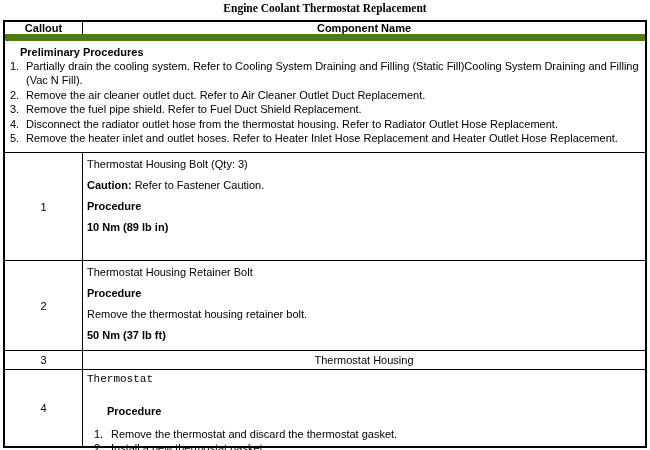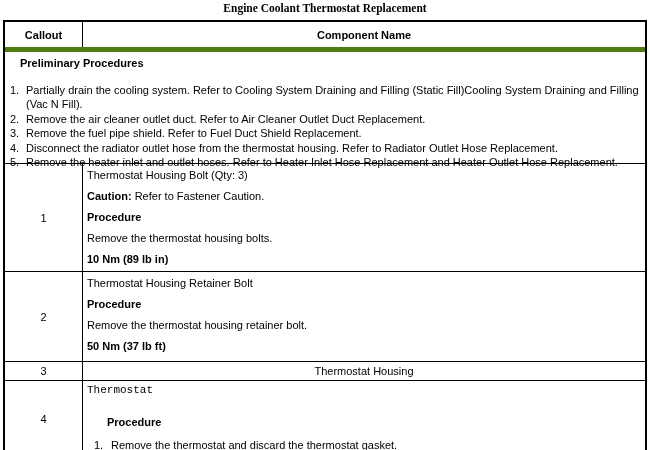--- a/index.html
+++ b/index.html
@@ -10,29 +10,29 @@
     overflow:hidden;
   }
   .title {
     position:absolute; top:2px; left:0; width:650px;
     text-align:center; font-weight:bold; font-size:11.5px;font-family:Liberation Serif, serif;
   }
   .table {
     position:absolute; top:20px; left:3px; width:644px;
     border:2px solid #000; background:#fff;
   }
-  .thead { display:flex; height:30px; border-bottom:5px solid #4d7c0f; font-weight:bold; }
+  .thead { display:flex; height:19px; border-bottom:7px solid #4d7c0f; font-weight:bold; }
   .th-callout {
     width:78px; flex:none; border-right:1px solid #000;
     display:flex; align-items:center; justify-content:center;
   }
   .th-comp { flex:1; display:flex; align-items:center; justify-content:center; }
 
   .prelim { height:112px; border-bottom:1px solid #000; padding:5px 5px 0 5px; }
-  .prelim-heading { font-weight:bold; margin:0 0 14px 10px; }
+  .prelim-heading { font-weight:bold; margin:0 0 1px 10px; }
   .pl-item { display:flex; line-height:14.4px; }
   .pl-num { width:16px; flex:none; }
   .pl-txt { flex:1; }
 
   .brow { display:flex; border-bottom:1px solid #000; }
   .brow.last { border-bottom:none; }
   .callout-cell {
     width:78px; flex:none; border-right:1px solid #000;
     display:flex; align-items:center; justify-content:center;
   }
@@ -90,21 +90,20 @@
         <span class="pl-txt">Remove the heater inlet and outlet hoses. Refer to Heater Inlet Hose Replacement and Heater Outlet Hose Replacement.</span>
       </div>
     </div>
 
     <div class="brow r1">
       <div class="callout-cell">1</div>
       <div class="content-cell">
         <div class="line">Thermostat Housing Bolt (Qty: 3)</div>
         <div class="line"><span class="b">Caution:</span><span> Refer to Fastener Caution.</span></div>
         <div class="line b">Procedure</div>
-        <div class="line">Remove the thermostat housing bolts.</div>
         <div class="line b">10 Nm (89 lb in)</div>
       </div>
     </div>
 
     <div class="brow r2">
       <div class="callout-cell">2</div>
       <div class="content-cell">
         <div class="line">Thermostat Housing Retainer Bolt</div>
         <div class="line b">Procedure</div>
         <div class="line">Remove the thermostat housing retainer bolt.</div>

